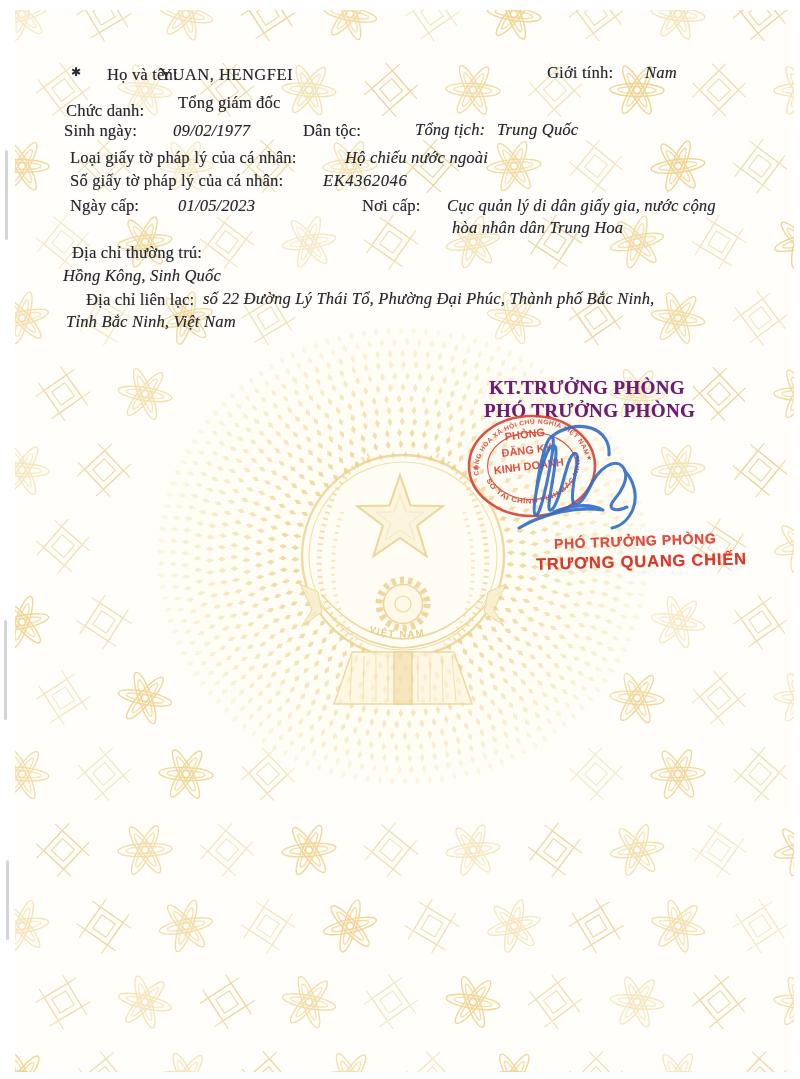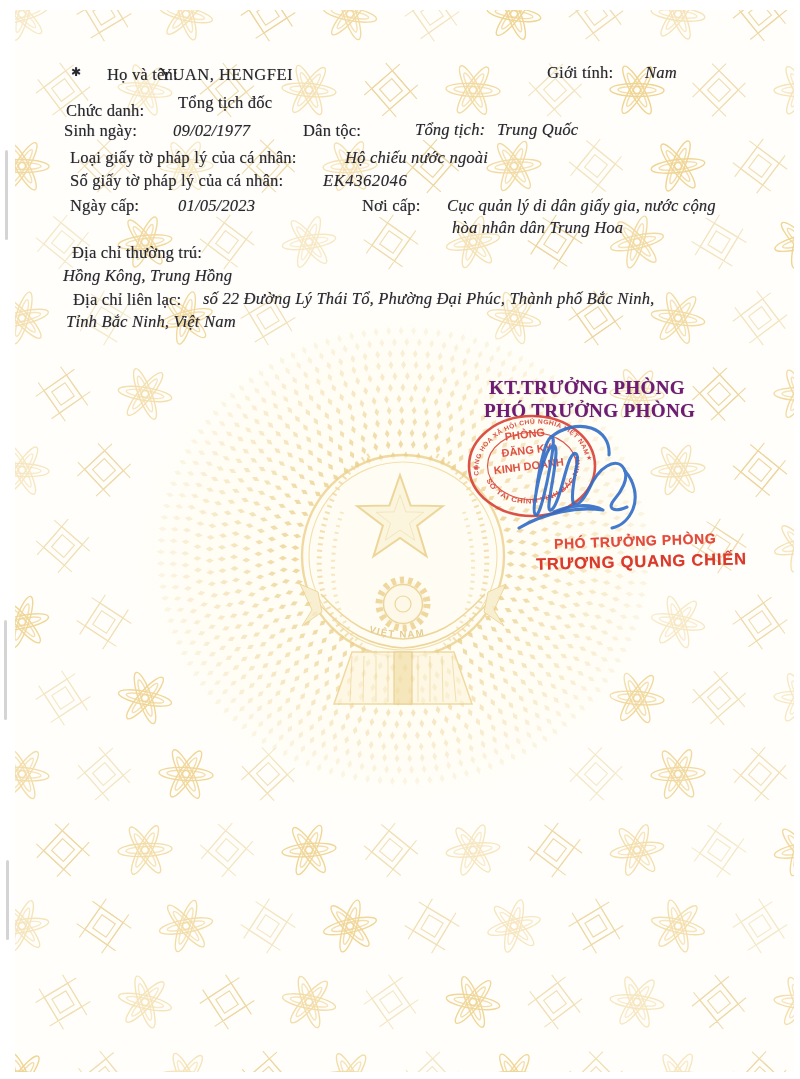--- a/index.html
+++ b/index.html
@@ -1261,44 +1261,44 @@
 
   <div class="textlayer">
     <span class="t marker" style="left:71px;top:66px">✱</span>
 
     <span class="t" style="left:107px;top:67px">Họ và tên:</span>
     <span class="t" style="left:160px;top:67px;letter-spacing:.5px">YUAN, HENGFEI</span>
     <span class="t" style="left:547px;top:65px">Giới tính:</span>
     <span class="t it" style="left:645px;top:65px">Nam</span>
 
     <span class="t" style="left:66px;top:103px">Chức danh:</span>
-    <span class="t" style="left:178px;top:95px">Tổng tịch đốc</span>
+    <span class="t" style="left:178px;top:95px">Tổng giám đốc</span>
 
     <span class="t" style="left:64px;top:123px">Sinh ngày:</span>
     <span class="t it" style="left:173px;top:123px">09/02/1977</span>
     <span class="t" style="left:303px;top:123px">Dân tộc:</span>
     <span class="t it" style="left:415px;top:122px">Tổng tịch:</span>
     <span class="t it" style="left:497px;top:122px">Trung Quốc</span>
 
     <span class="t" style="left:70px;top:150px">Loại giấy tờ pháp lý của cá nhân:</span>
     <span class="t it" style="left:345px;top:150px">Hộ chiếu nước ngoài</span>
 
     <span class="t" style="left:70px;top:173px">Số giấy tờ pháp lý của cá nhân:</span>
     <span class="t it" style="left:323px;top:173px;letter-spacing:.6px">EK4362046</span>
 
     <span class="t" style="left:70px;top:198px">Ngày cấp:</span>
     <span class="t it" style="left:178px;top:198px">01/05/2023</span>
     <span class="t" style="left:362px;top:198px">Nơi cấp:</span>
     <span class="t it" style="left:447px;top:198px">Cục quản lý di dân giấy gia, nước cộng</span>
     <span class="t it" style="left:452px;top:220px">hòa nhân dân Trung Hoa</span>
 
     <span class="t" style="left:72px;top:245px">Địa chỉ thường trú:</span>
-    <span class="t it" style="left:63px;top:268px">Hồng Kông, Trung Hồng</span>
-
-    <span class="t" style="left:73px;top:292px">Địa chỉ liên lạc:</span>
+    <span class="t it" style="left:63px;top:268px">Hồng Kông, Sinh Quốc</span>
+
+    <span class="t" style="left:86px;top:292px">Địa chỉ liên lạc:</span>
     <span class="t it" style="left:203px;top:291px">số 22 Đường Lý Thái Tổ, Phường Đại Phúc, Thành phố Bắc Ninh,</span>
     <span class="t it" style="left:66px;top:314px">Tỉnh Bắc Ninh, Việt Nam</span>
 
     <span class="sig-head" style="left:489px;top:377px">KT.TRƯỞNG PHÒNG</span>
     <span class="sig-head" style="left:484px;top:400px">PHÓ TRƯỞNG PHÒNG</span>
     <span class="red-title" style="left:554px;top:533px">PHÓ TRƯỞNG PHÒNG</span>
     <span class="red-name" style="left:536px;top:552px">TRƯƠNG QUANG CHIẾN</span>
   </div>
 
   <svg class="ink" width="800" height="1079" viewBox="0 0 800 1079">

